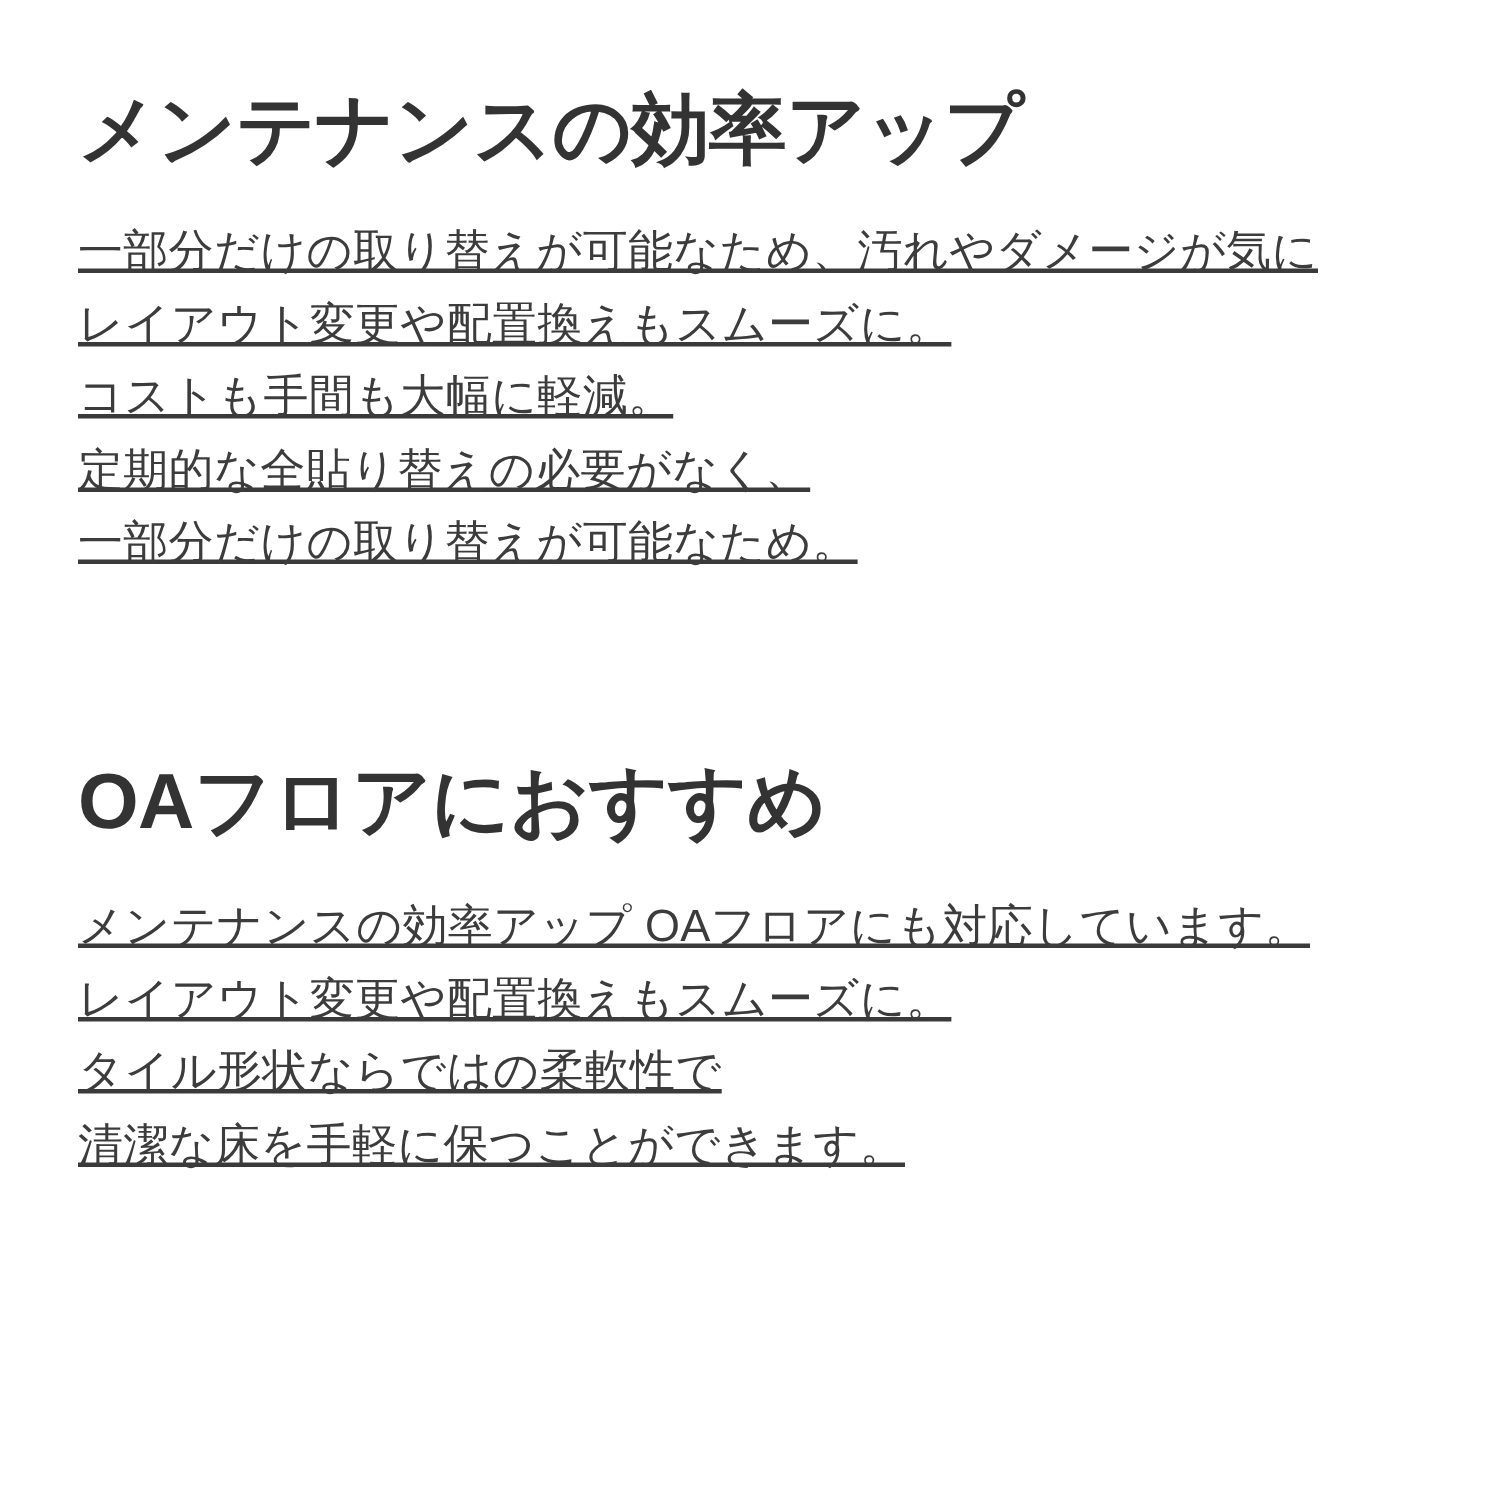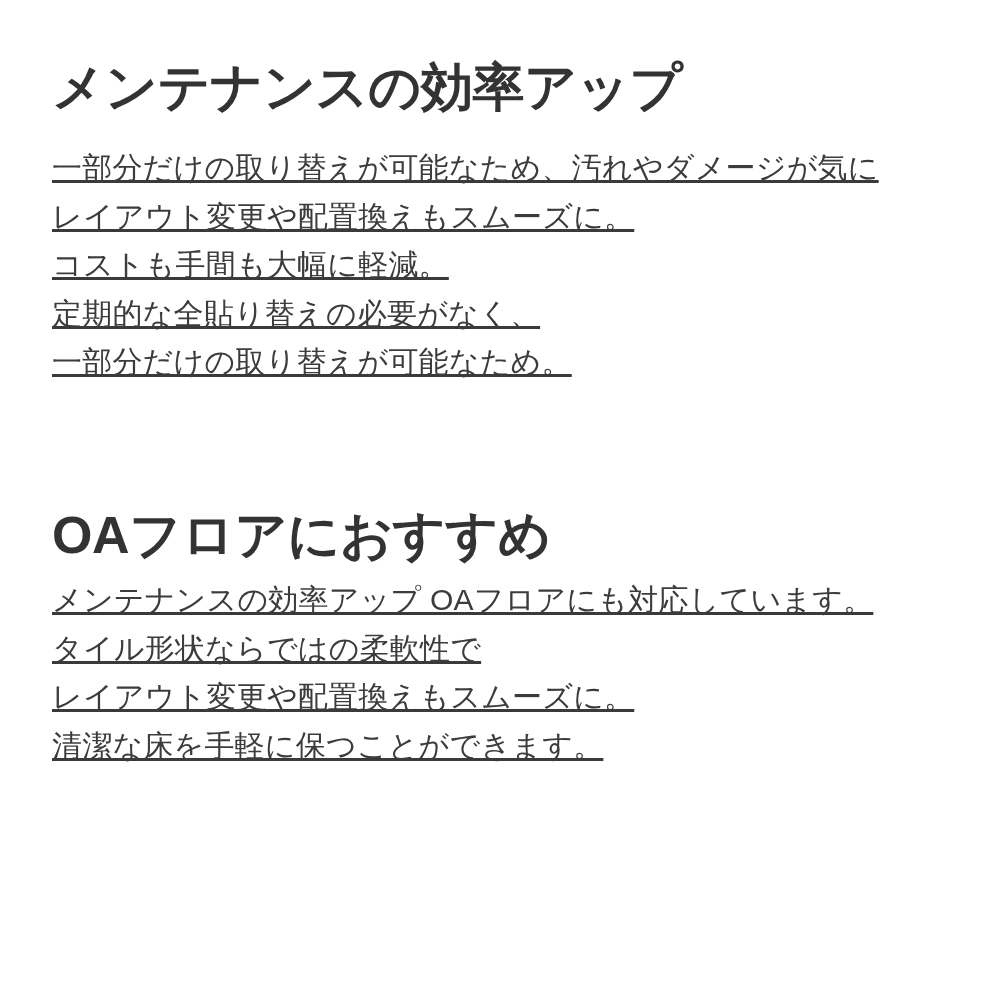--- a/index.html
+++ b/index.html
@@ -40,21 +40,21 @@
     white-space: nowrap;
   }
   .body-block {
     margin: 0;
     text-decoration: underline;
   }
   .spacer-between {
     height: 116px;
   }
   .section-two .section-heading {
-    margin-bottom: 8px;
+    margin-bottom: 26px;
   }
 </style>
 </head>
 <body>
 
 <div class="page">
 
   <div class="section section-one">
     <h1 class="section-heading">メンテナンスの効率アップ</h1>
     <div class="body-block">
@@ -65,19 +65,19 @@
       <div class="body-line">一部分だけの取り替えが可能なため。</div>
     </div>
   </div>
 
   <div class="spacer-between"></div>
 
   <div class="section section-two">
     <h1 class="section-heading">OAフロアにおすすめ</h1>
     <div class="body-block">
       <div class="body-line">メンテナンスの効率アップ OAフロアにも対応しています。</div>
+      <div class="body-line">レイアウト変更や配置換えもスムーズに。</div>
       <div class="body-line">タイル形状ならではの柔軟性で</div>
-      <div class="body-line">レイアウト変更や配置換えもスムーズに。</div>
       <div class="body-line">清潔な床を手軽に保つことができます。</div>
     </div>
   </div>
 
 </div>
 
 </body></html>

